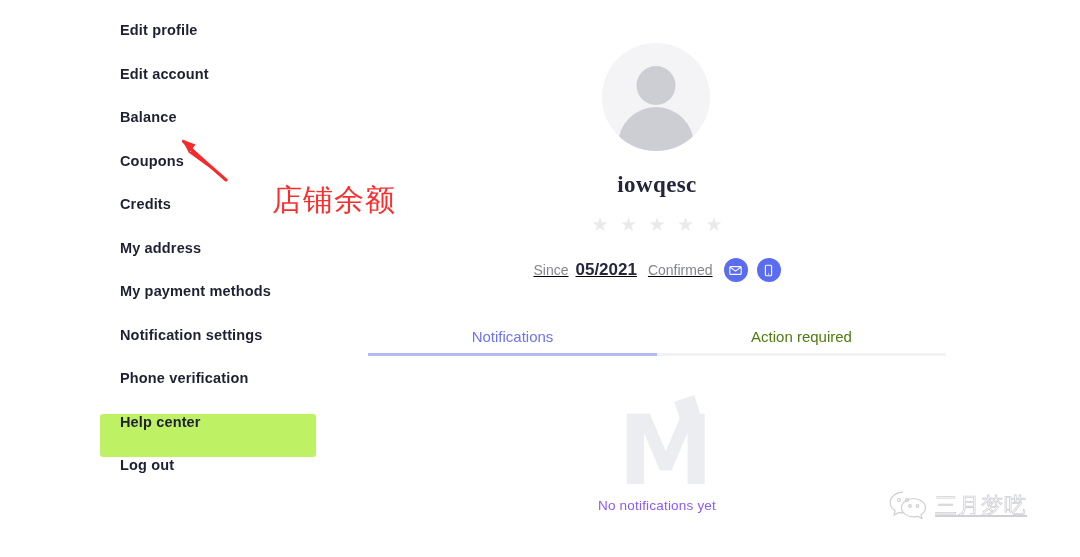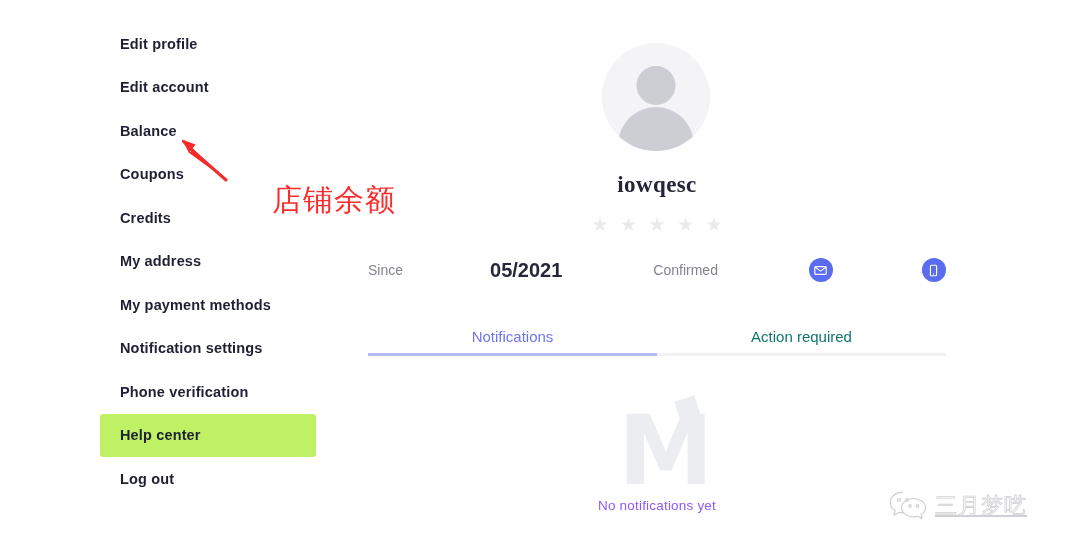--- a/index.html
+++ b/index.html
@@ -20,21 +20,21 @@
   #sidebar {
     position: absolute;
     left: 100px;
     top: 22px;
     width: 216px;
   }
   .nav-item {
     position: relative;
     height: 43.5px;
     display: flex;
-    align-items: center;
+    align-items: flex-start;
     padding-left: 20px;
     box-sizing: border-box;
     border-radius: 3px;
     cursor: pointer;
   }
   .nav-item .nav-label {
     font-size: 14.5px;
     font-weight: bold;
     color: #1f2033;
     letter-spacing: 0.15px;
@@ -122,30 +122,31 @@
   }
 
   
   #meta-row {
     position: absolute;
     top: 258px;
     left: 0;
     width: 578px;
     display: flex;
     align-items: center;
-    justify-content: space-between;
+    justify-content: center;
     white-space: nowrap;
+    text-decoration: underline;
   }
   #meta-row .m-since-label {
     font-size: 14px;
     color: #83848f;
     margin-right: 7px;
   }
   #meta-row .m-since-value {
-    font-size: 20px;
+    font-size: 17px;
     font-weight: bold;
     color: #26273c;
     margin-right: 11px;
   }
   #meta-row .m-confirmed {
     font-size: 14px;
     color: #83848f;
     margin-right: 11px;
   }
   .badge {
@@ -168,21 +169,21 @@
     top: 318px;
     left: 0;
     width: 578px;
     height: 40px;
     display: flex;
   }
   .tab {
     flex: 1 1 50%;
     text-align: center;
     font-size: 15px;
-    color: #0f766e;
+    color: #4d7c0f;
     cursor: pointer;
     padding-top: 10px;
     box-sizing: border-box;
   }
   .tab.active { color: #6f74ec; }
   #tab-underline {
     position: absolute;
     top: 353px;
     left: 0;
     width: 578px;

